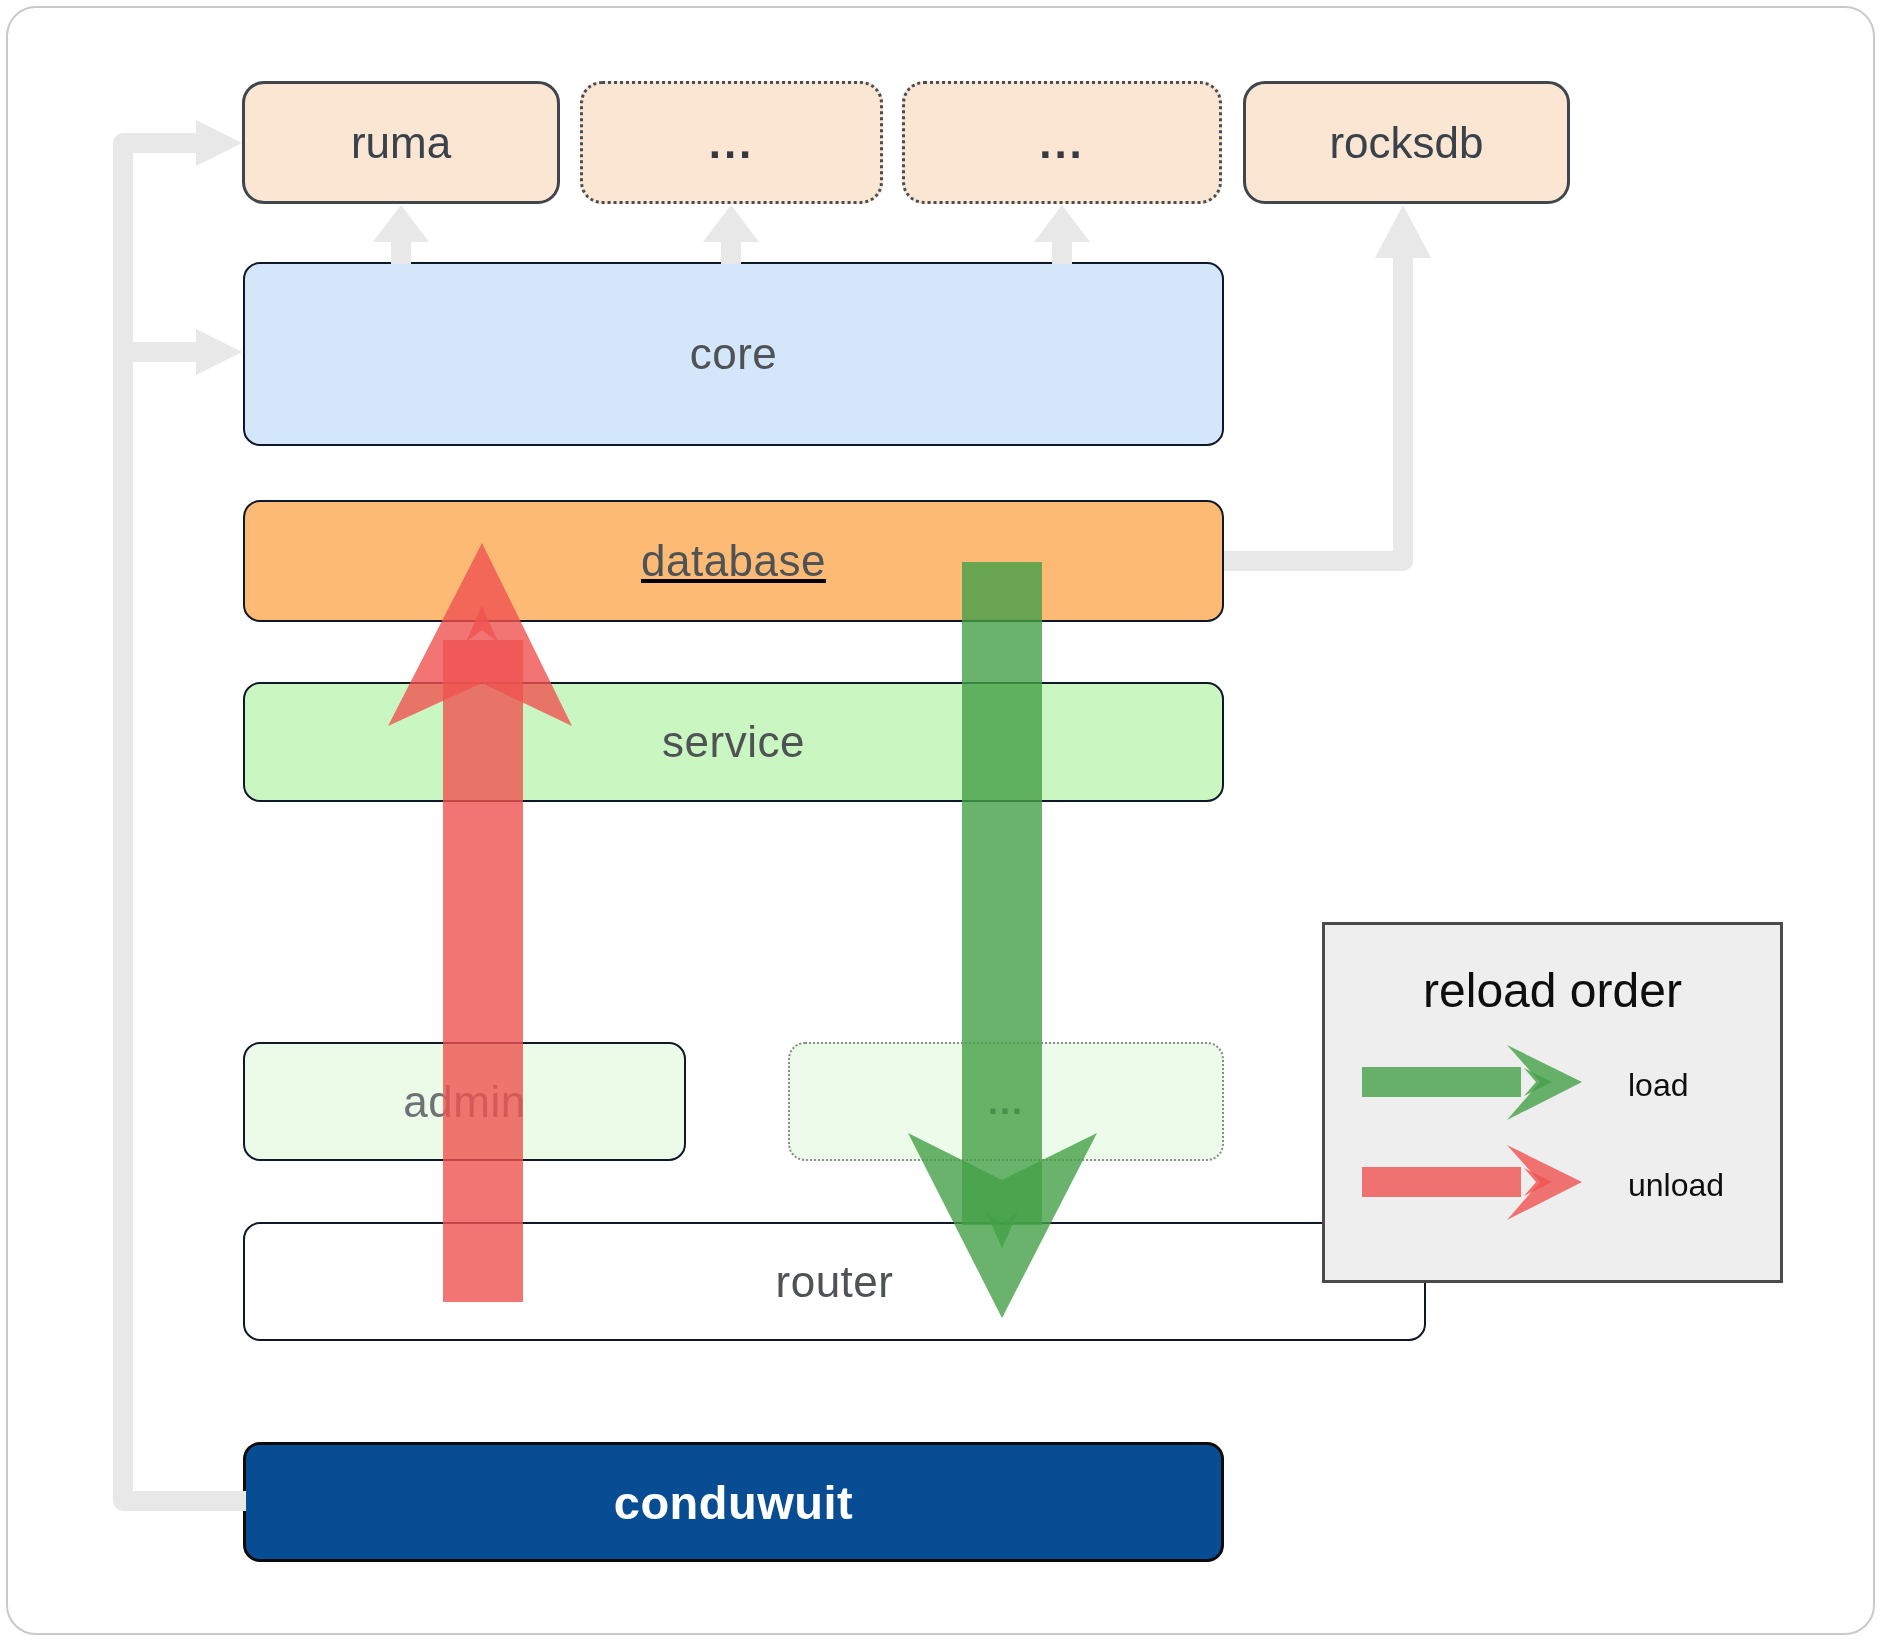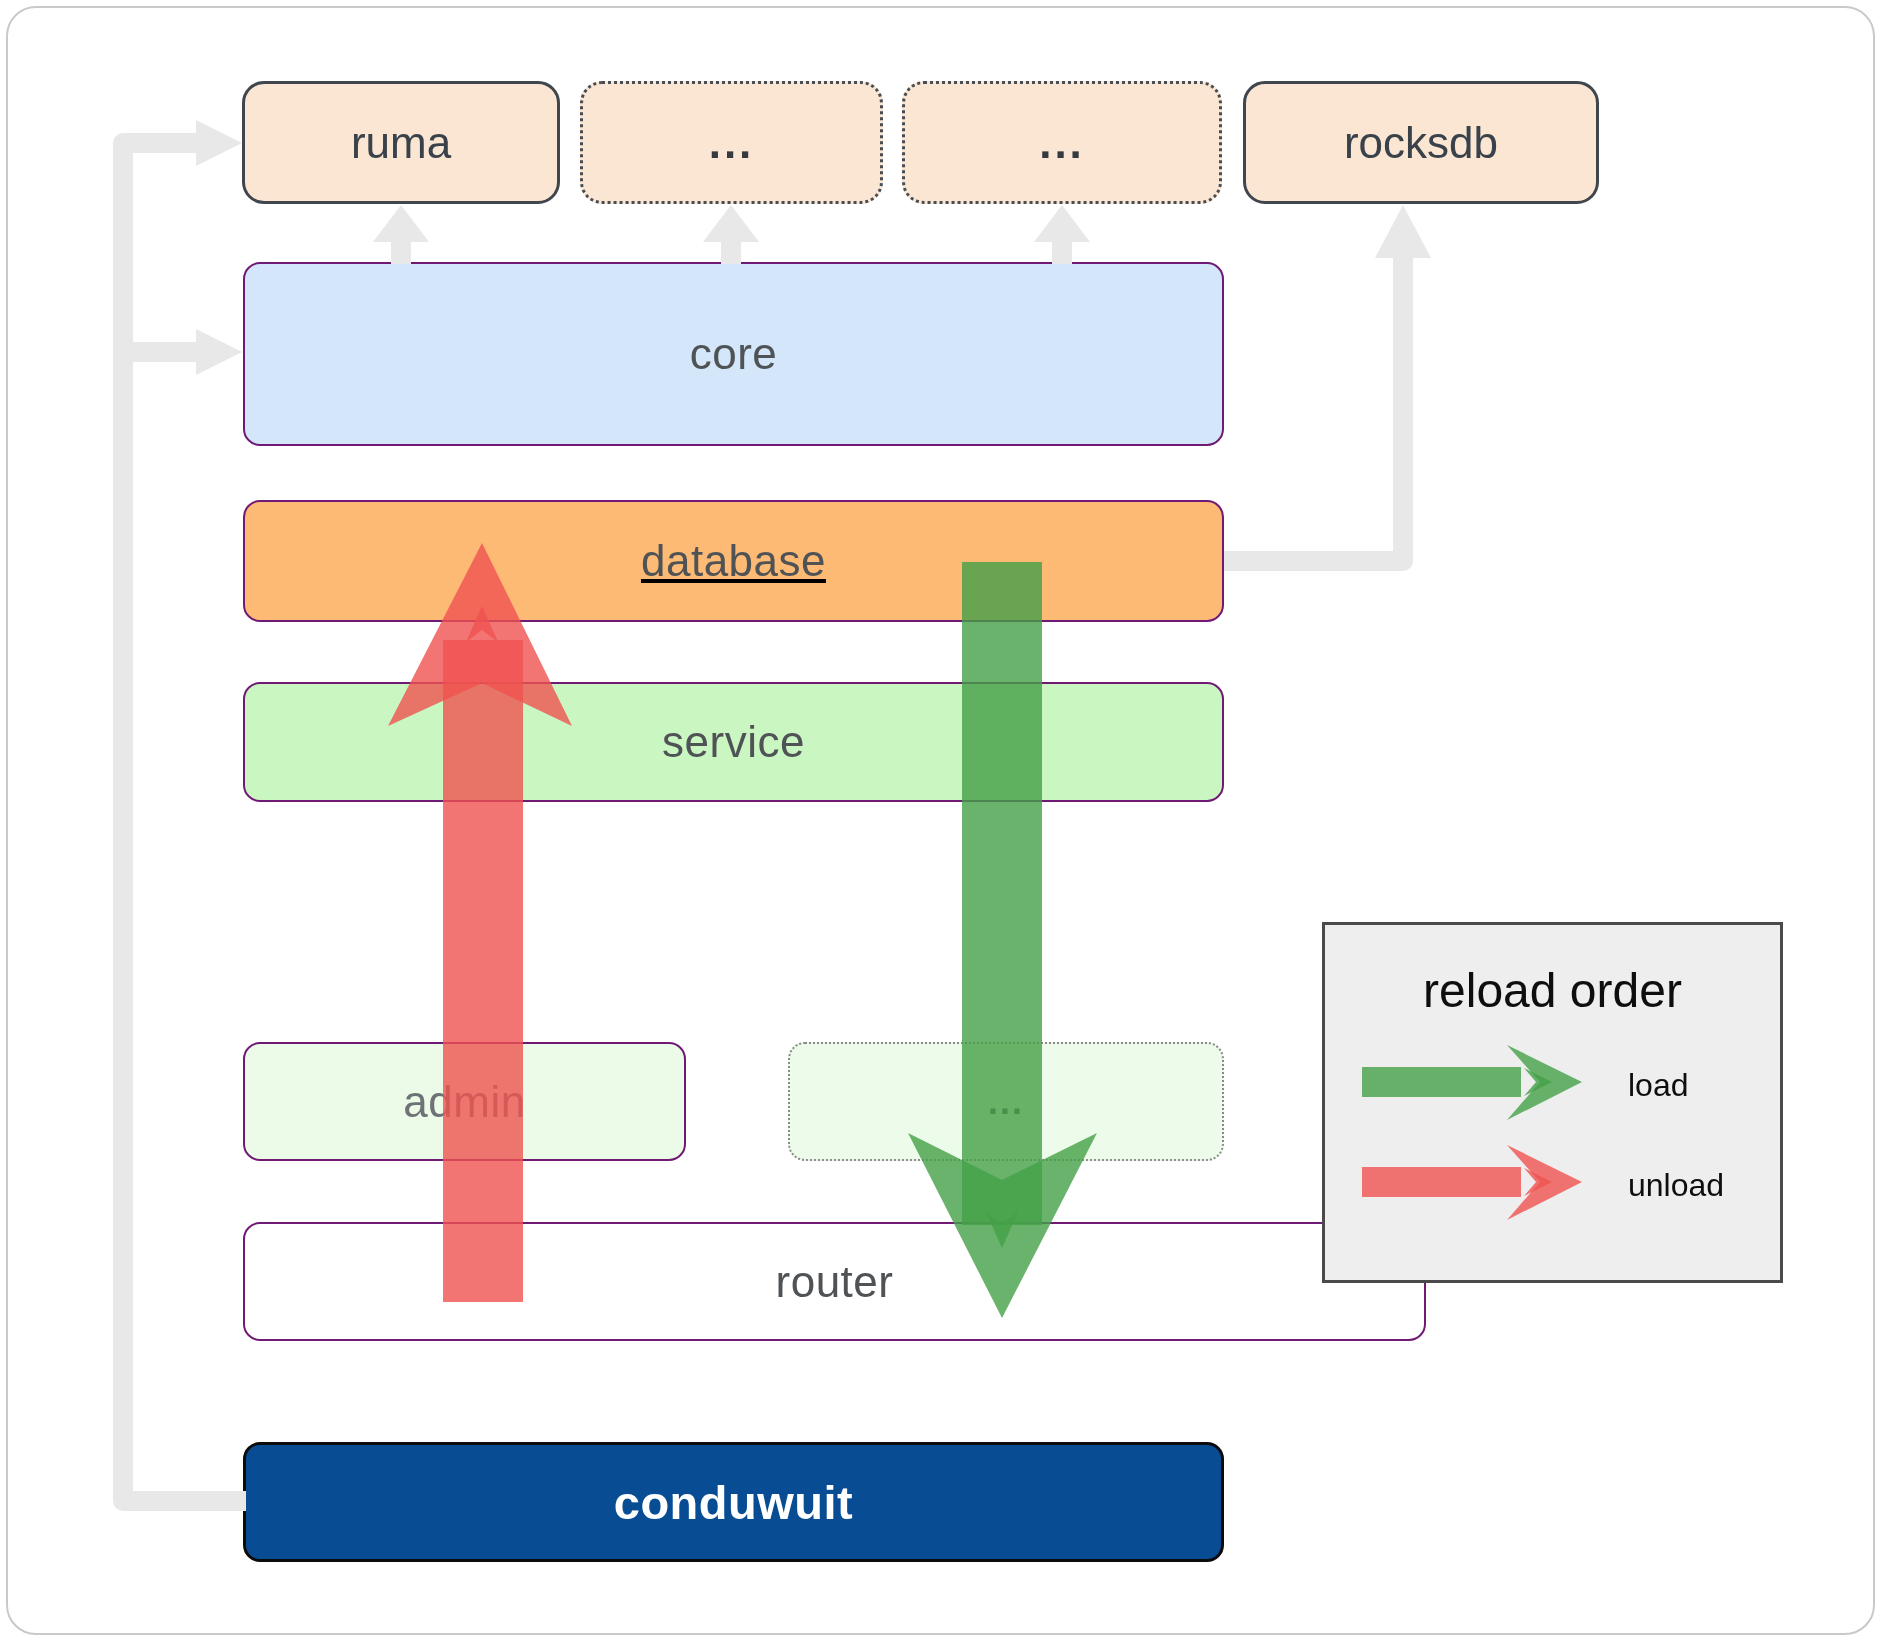--- a/index.html
+++ b/index.html
@@ -14,21 +14,21 @@
   .box{
     position:absolute;display:flex;align-items:center;justify-content:center;
     box-sizing:border-box;border-radius:17px;
   }
   .lbl{font-size:44px;color:#4f5356;letter-spacing:0.5px;}
   .top-box{border-radius:22px;background:#fbe5d3;}
   .top-solid{border:3px solid #3f464d;}
   .top-dotted{border:3px dotted #474d52;}
   .top-lbl{color:#39424a;font-size:44px;}
   .dots-lbl{color:#343a40;font-size:44px;font-weight:700;letter-spacing:3px;}
-  .row{border:2px solid #701a75;}
+  .row{border:2px solid #0f172a;}
   .core-box{background:#d3e6fa;}
   .database-box{background:#fdba74;text-decoration:underline;}
   .service-box{background:#caf6c2;}
   .api-box{background:#defbda;}
   .admin-box{background:#ebfbe7;}
   .admin-lbl{color:#6e7276;}
   .admin-dots{background:#edfcea;border:2px dotted #8b8b8b;}
   .admin-dots-lbl{font-size:36px;font-weight:700;color:#4f5356;letter-spacing:2px;}
   .router-box{background:#ffffff;}
   .conduwuit-box{background:#084c94;border:3px solid #0b0b0b;}
@@ -59,21 +59,21 @@
 
   <div class="box top-box top-solid" style="left:242px;top:81px;width:318px;height:123px;">
     <span class="top-lbl">ruma</span>
   </div>
   <div class="box top-box top-dotted" style="left:580px;top:81px;width:303px;height:123px;">
     <span class="dots-lbl">...</span>
   </div>
   <div class="box top-box top-dotted" style="left:902px;top:81px;width:320px;height:123px;">
     <span class="dots-lbl">...</span>
   </div>
-  <div class="box top-box top-solid" style="left:1243px;top:81px;width:356px;height:123px;">
+  <div class="box top-box top-solid" style="left:1243px;top:81px;width:327px;height:123px;">
     <span class="top-lbl">rocksdb</span>
   </div>
 
   <div class="box row core-box" style="left:243px;top:262px;width:981px;height:184px;">
     <span class="lbl">core</span>
   </div>
   <div class="box row database-box" style="left:243px;top:500px;width:981px;height:122px;">
     <span class="lbl">database</span>
   </div>
   <div class="box row service-box" style="left:243px;top:682px;width:981px;height:120px;">

